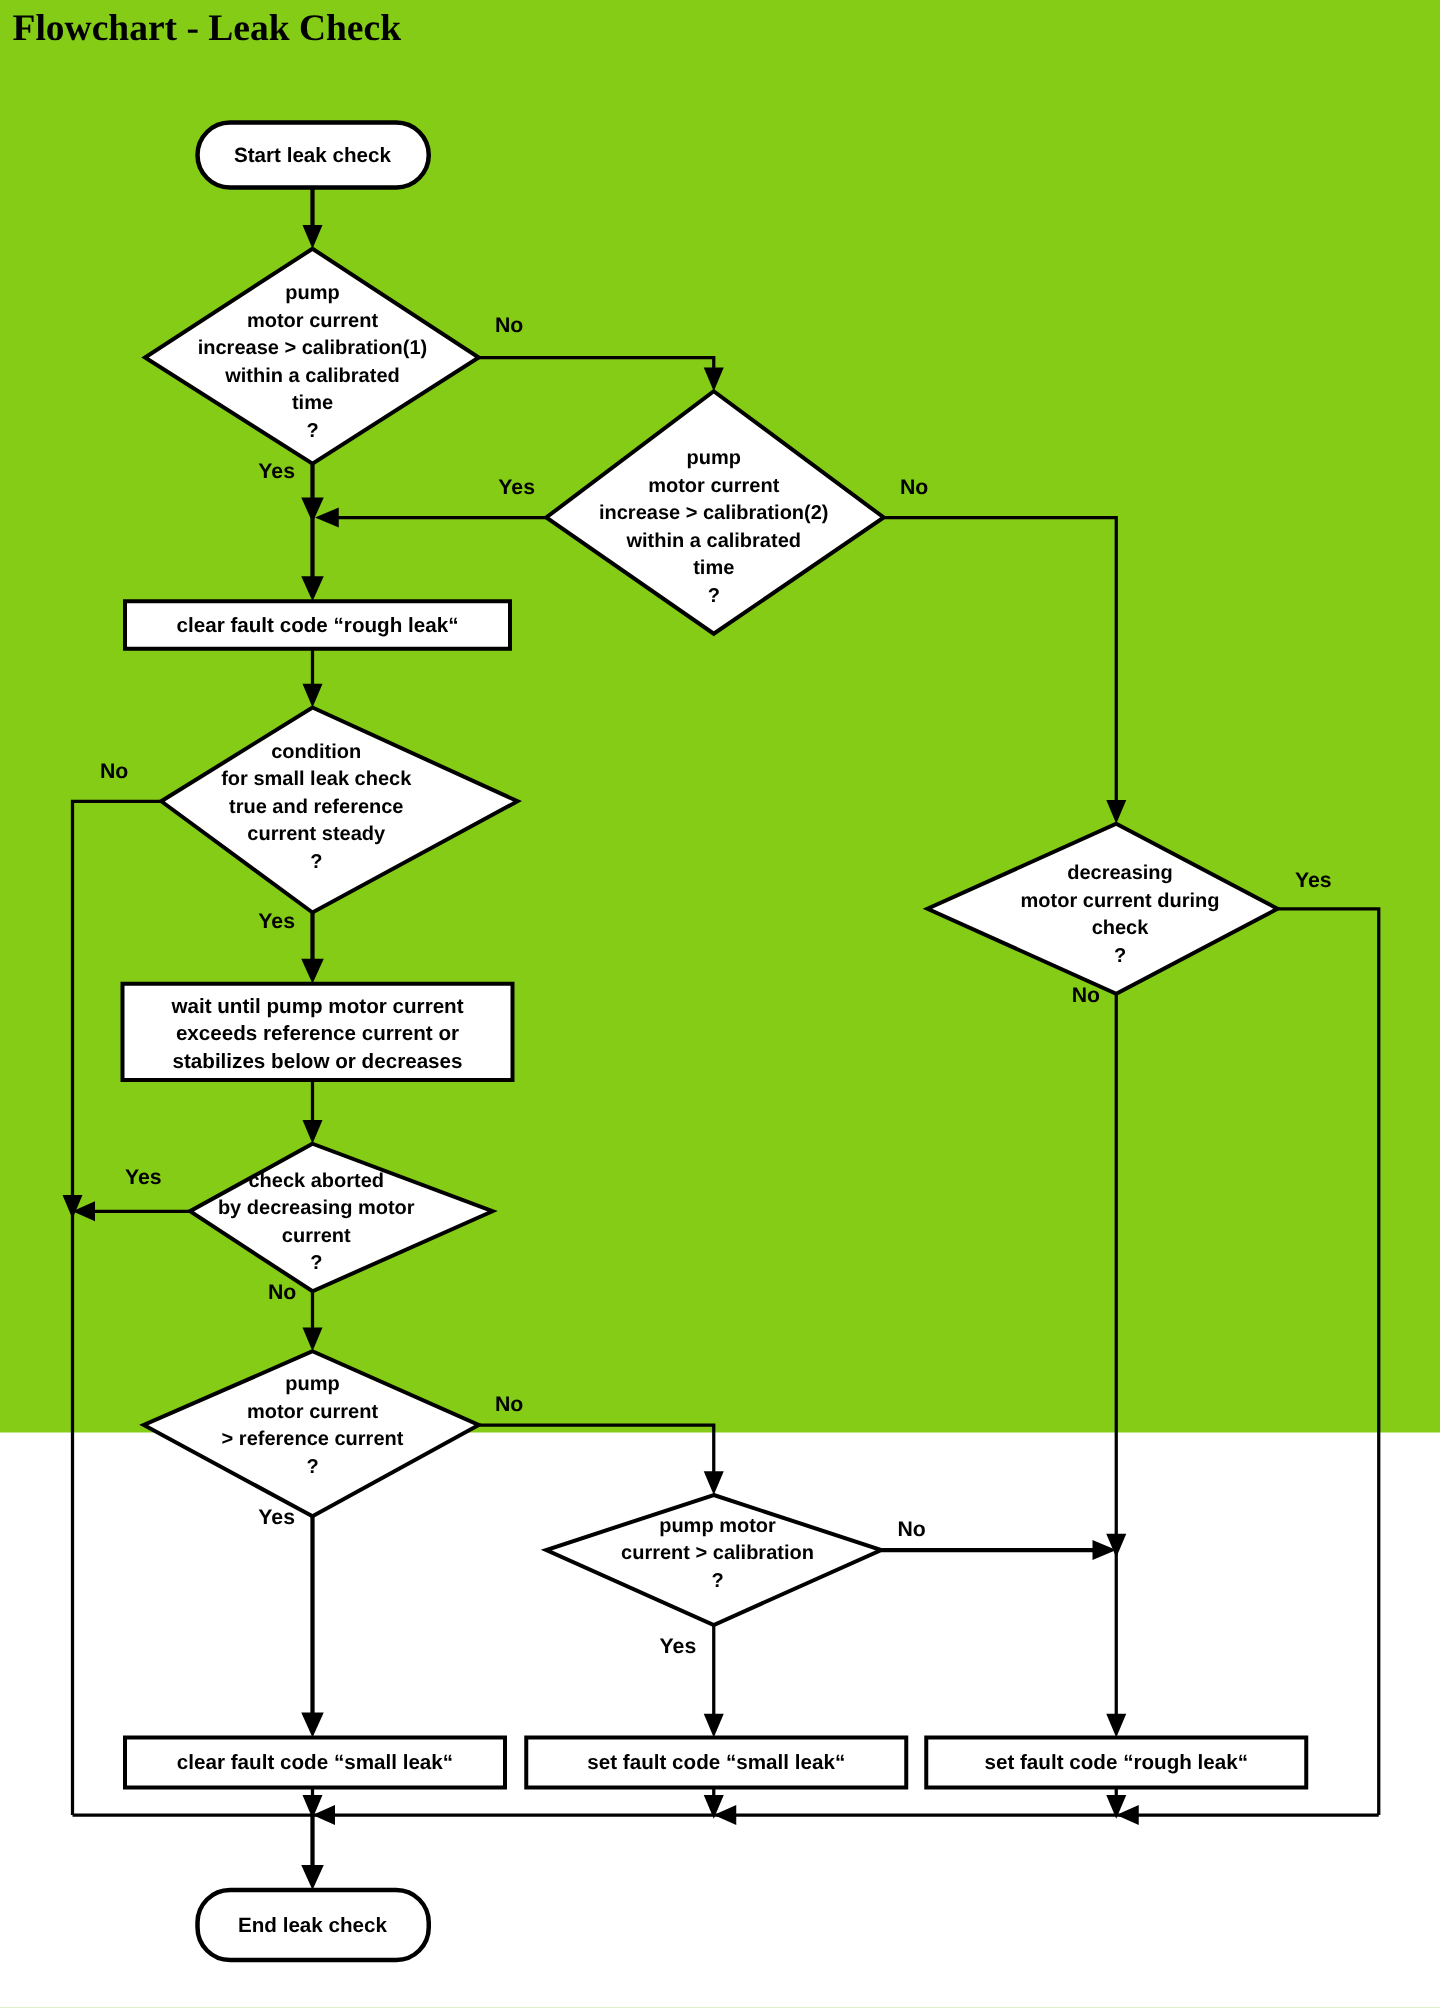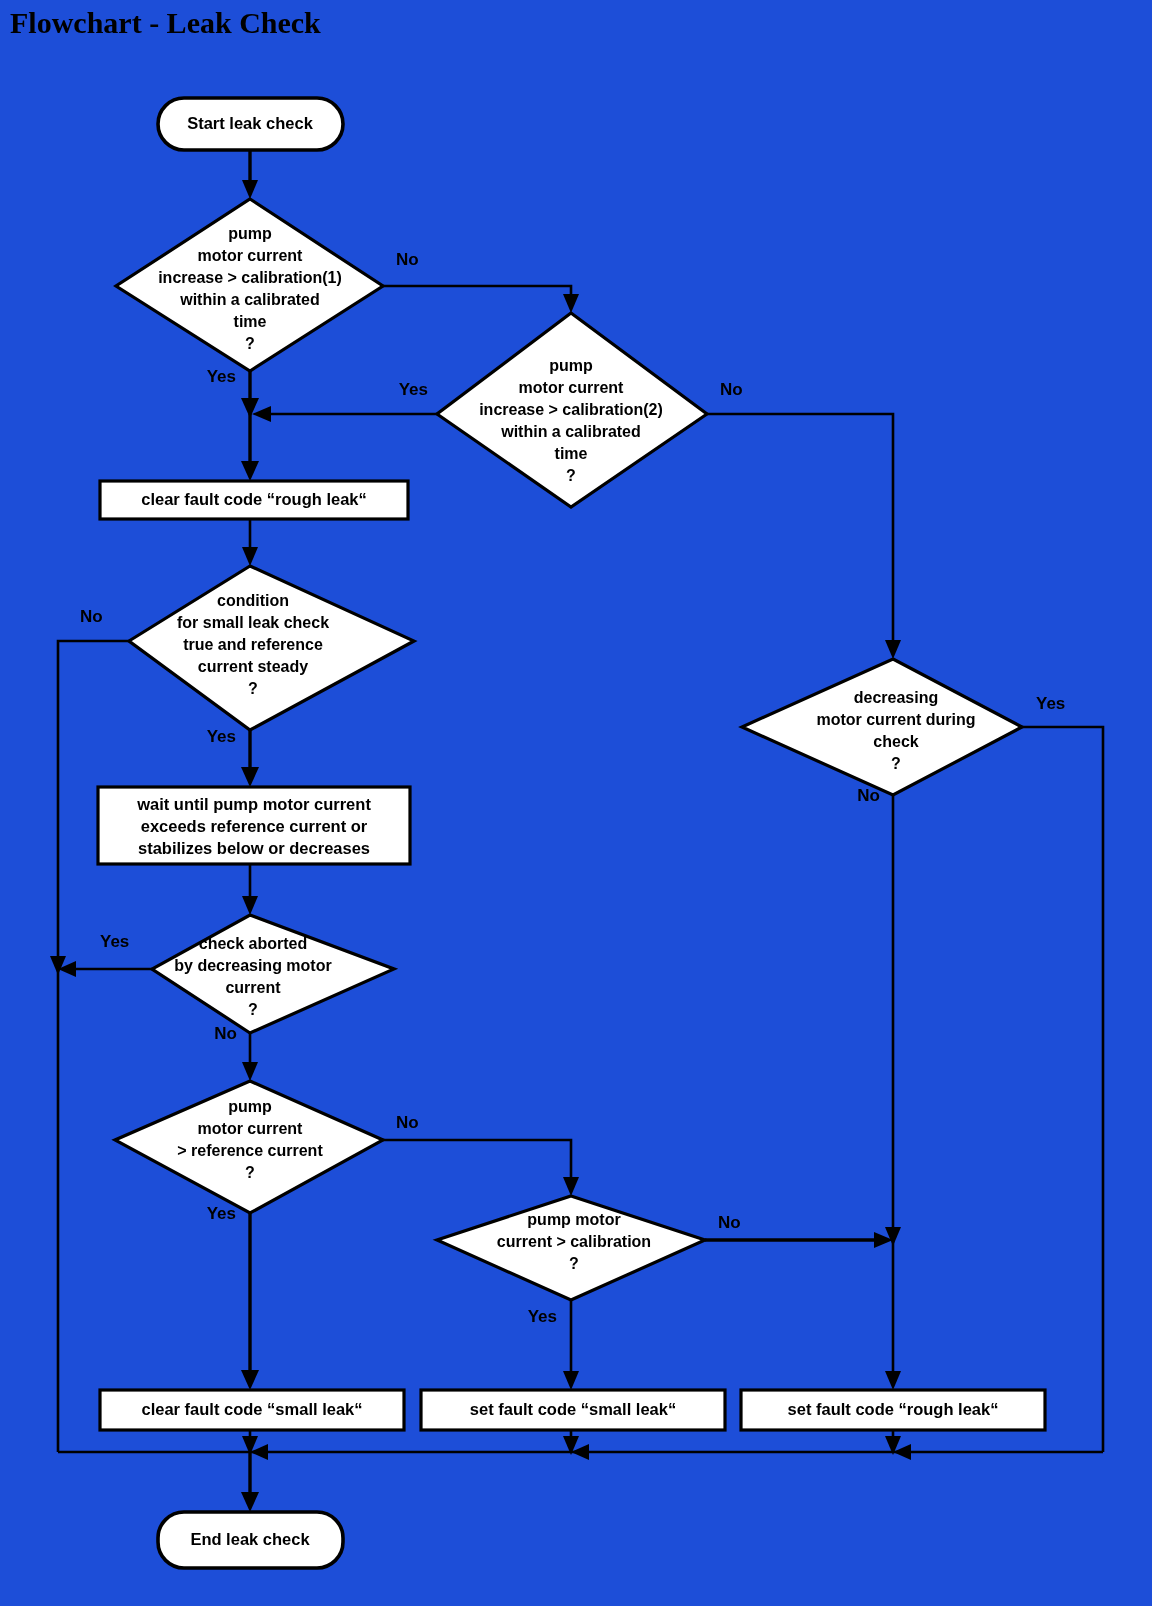--- a/index.html
+++ b/index.html
@@ -9,22 +9,22 @@
   }
   body {
     width: 1152px;
     height: 1606px;
     font-family: "Liberation Sans", sans-serif;
     overflow: hidden;
   }
   #page {
     position: relative;
     width: 1152px;
-    height: 1606px;
-    background: #1d4ed8;
+    height: 1146px;
+    background: #84cc16;
   }
   #page-title {
     position: absolute;
     left: 10px;
     top: 6px;
     font-family: "Liberation Serif", serif;
     font-weight: bold;
     font-size: 30px;
     color: #000000;
     letter-spacing: 0px;

